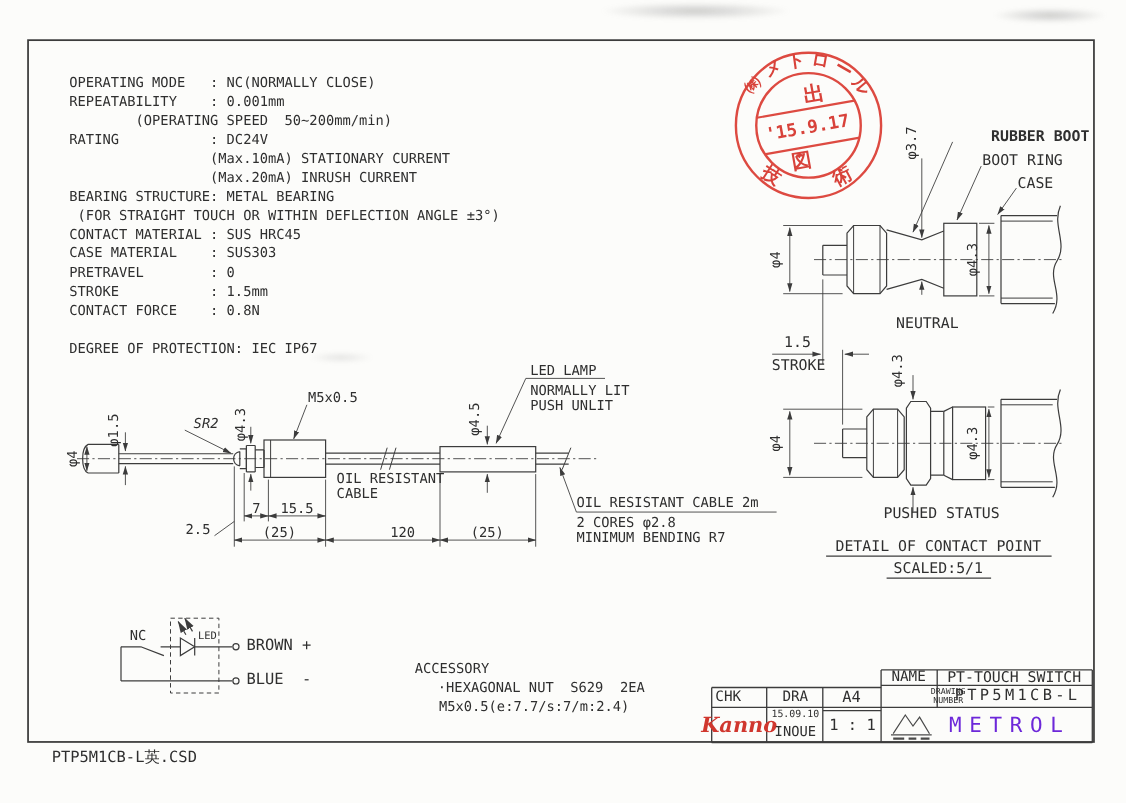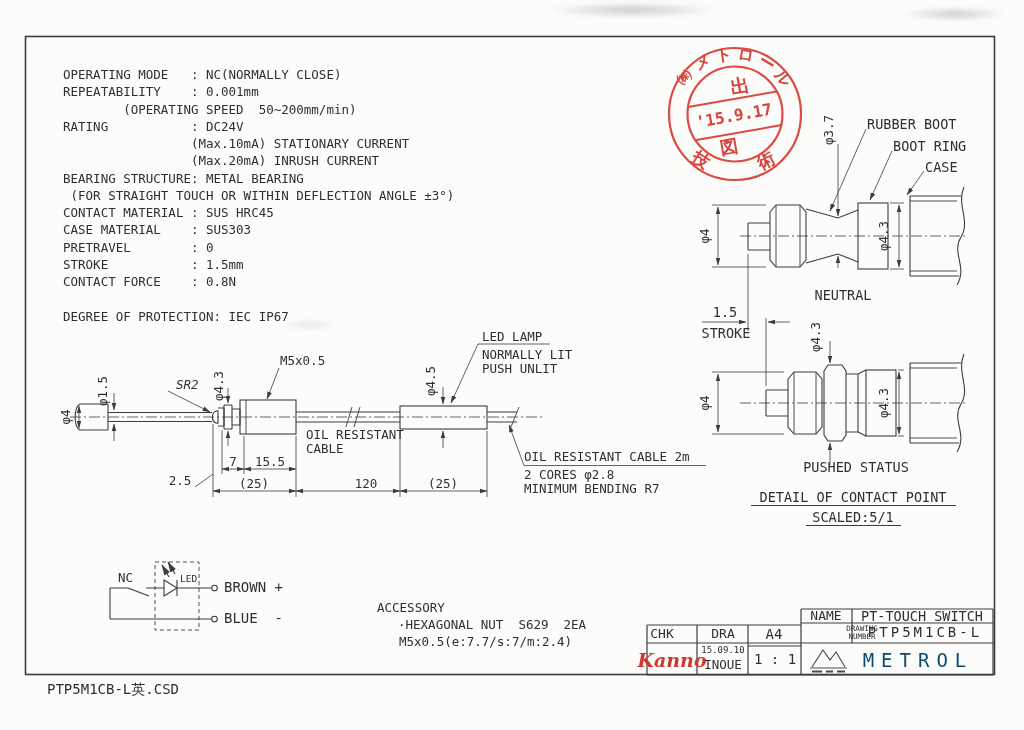--- a/index.html
+++ b/index.html
@@ -9,21 +9,21 @@
   .lbl{position:absolute;font-size:12.5px;line-height:1.1;white-space:pre;color:#2f2f2f;}
   .ctr{transform:translate(-50%,-50%);}
   .rot{transform:translate(-50%,-50%) rotate(var(--r,-90deg));}
   .cap{font-size:13.5px;}
   .pre{white-space:pre;font-size:12.5px;line-height:17.25px;}
   .red{color:#d8423a;font-weight:600;}
   .smudge{position:absolute;background:radial-gradient(ellipse at center,rgba(125,125,125,.38),rgba(125,125,125,0) 70%);filter:blur(2px);}
   .sig{font-family:"DejaVu Serif",serif;font-style:italic;font-weight:bold;font-size:19px;color:#d0372e;}
   .tiny{font-size:7.5px;line-height:1.05;margin-left:36px;}
   .sp2{letter-spacing:3px;}
-  .metrol{letter-spacing:7px;font-size:19px;color:#0c4a6e;}
+  .metrol{letter-spacing:7px;font-size:19px;color:#6d28d9;}
 </style>
 </head>
 <body>
 
 <div id="page">
 
   <div class="smudge" style="left:545px;top:2px;width:175px;height:16px;"></div>
   <div class="smudge" style="left:902px;top:7px;width:105px;height:14px;"></div>
   <div class="smudge" style="left:280px;top:320px;width:60px;height:10px;opacity:.5;"></div>
 
@@ -194,21 +194,21 @@
   <span class="lbl rot red" style="--r:-8deg;left:724px;top:55px;font-size:16px;">ト</span>
   <span class="lbl rot red" style="--r:10deg;left:746px;top:55px;font-size:16px;">ロ</span>
   <span class="lbl rot red" style="--r:30deg;left:767px;top:63px;font-size:16px;">ー</span>
   <span class="lbl rot red" style="--r:50deg;left:783px;top:78px;font-size:16px;">ル</span>
   <span class="lbl rot red" style="--r:-10deg;left:740px;top:86px;font-size:19px;">出</span>
   <span class="lbl rot red" style="--r:-10deg;left:734px;top:116px;font-size:16px;">'15.9.17</span>
   <span class="lbl rot red" style="--r:-10deg;left:729px;top:147px;font-size:18px;">図</span>
   <span class="lbl rot red" style="--r:33deg;left:701px;top:160px;font-size:17px;">技</span>
   <span class="lbl rot red" style="--r:-28deg;left:766px;top:161px;font-size:17px;">術</span>
 
-  <span class="lbl cap" style="left:867px;top:117px;">RUBBER BOOT</span>
+  <span class="lbl cap" style="left:901px;top:117px;font-weight:bold;">RUBBER BOOT</span>
   <span class="lbl cap" style="left:893px;top:139px;text-align:right;">BOOT RING</span>
   <span class="lbl cap" style="left:925px;top:160px;">CASE</span>
 
   <span class="lbl rot" style="left:705px;top:236px;">φ4</span>
   <span class="lbl rot" style="left:829px;top:130px;">φ3.7</span>
   <span class="lbl rot" style="left:884px;top:236px;">φ4.3</span>
   <span class="lbl ctr cap" style="left:843px;top:295px;">NEUTRAL</span>
 
   <span class="lbl ctr" style="left:725px;top:312px;font-size:13.5px;">1.5</span>
   <span class="lbl ctr cap" style="left:726px;top:333px;">STROKE</span>

